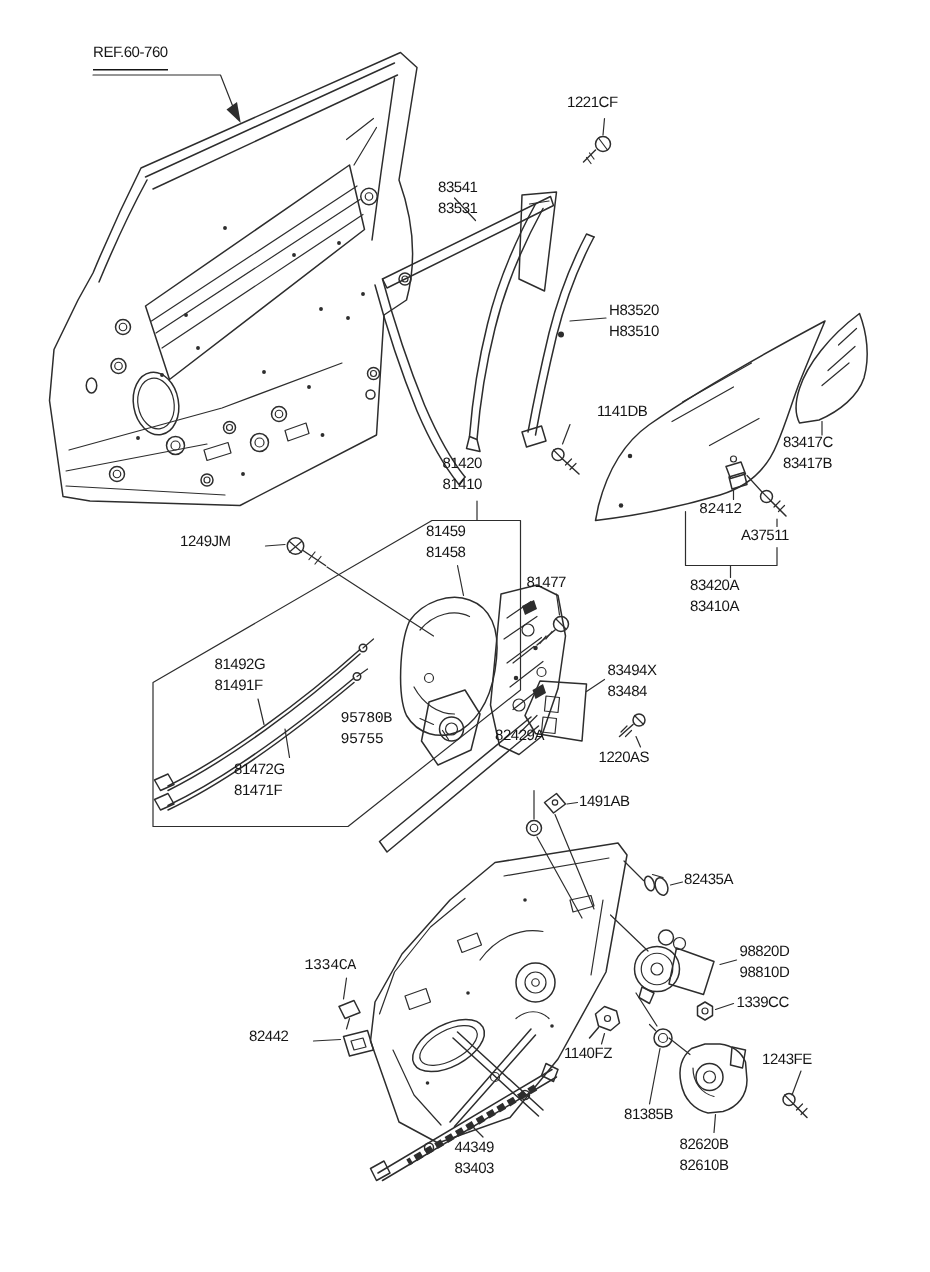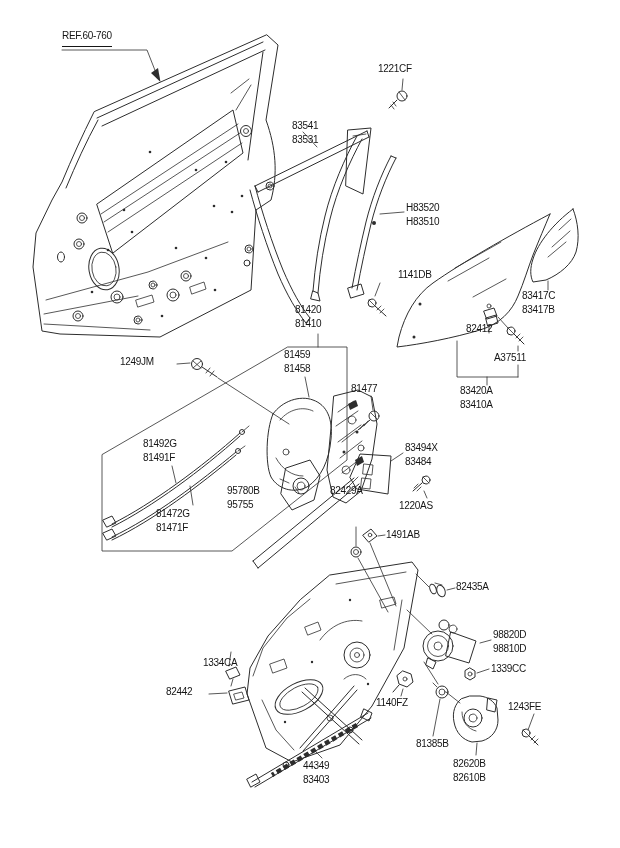--- a/index.html
+++ b/index.html
@@ -340,44 +340,44 @@
       <div class="part-label" style="left: 378px; top: 62px;">1221CF</div>
       <div class="part-label" style="left: 292px; top: 99px; margin-top: 20px;">83541
 83531</div>
       <div class="part-label" style="left: 406px; top: 201px;">H83520
 H83510</div>
       <div class="part-label" style="left: 360px; top: 268px; margin-left: 38px;">1141DB</div>
       <div class="part-label" style="left: 522px; top: 289px;">83417C
 83417B</div>
       <div class="part-label" style="left: 295px; top: 303px;">81420
 81410</div>
-      <div class="part-label" style="left: 466px; top: 322px;">82412</div>
+      <div class="part-label" style="left: 466px; top: 334px; font-family: Liberation Mono, monospace;">82412</div>
       <div class="part-label" style="left: 494px; top: 351px;">A37511</div>
       <div class="part-label" style="left: 460px; top: 384px;">83420A
 83410A</div>
       <div class="part-label" style="left: 120px; top: 355px;">1249JM</div>
       <div class="part-label" style="left: 284px; top: 348px;">81459
 81458</div>
       <div class="part-label" style="left: 351px; top: 382px;">81477</div>
       <div class="part-label" style="left: 143px; top: 437px;">81492G
 81491F</div>
-      <div class="part-label" style="left: 227px; top: 484px;">95780B
+      <div class="part-label" style="left: 227px; top: 473px; font-family: Liberation Mono, monospace;">95780B
 95755</div>
       <div class="part-label" style="left: 156px; top: 507px;">81472G
 81471F</div>
       <div class="part-label" style="left: 405px; top: 441px;">83494X
 83484</div>
       <div class="part-label" style="left: 399px; top: 499px;">1220AS</div>
       <div class="part-label" style="left: 330px; top: 484px;">82429A</div>
       <div class="part-label" style="left: 386px; top: 528px;">1491AB</div>
       <div class="part-label" style="left: 456px; top: 580px;">82435A</div>
       <div class="part-label" style="left: 493px; top: 628px;">98820D
 98810D</div>
       <div class="part-label" style="left: 491px; top: 662px; text-align: center;">1339CC</div>
-      <div class="part-label" style="left: 203px; top: 656px;">1334CA</div>
+      <div class="part-label" style="left: 203px; top: 638px; font-family: Liberation Mono, monospace;">1334CA</div>
       <div class="part-label" style="left: 166px; top: 685px;">82442</div>
       <div class="part-label" style="left: 376px; top: 696px;">1140FZ</div>
       <div class="part-label" style="left: 508px; top: 700px;">1243FE</div>
       <div class="part-label" style="left: 416px; top: 737px;">81385B</div>
       <div class="part-label" style="left: 453px; top: 757px;">82620B
 82610B</div>
       <div class="part-label" style="left: 303px; top: 759px;">44349
 83403</div>
     </div>
 

